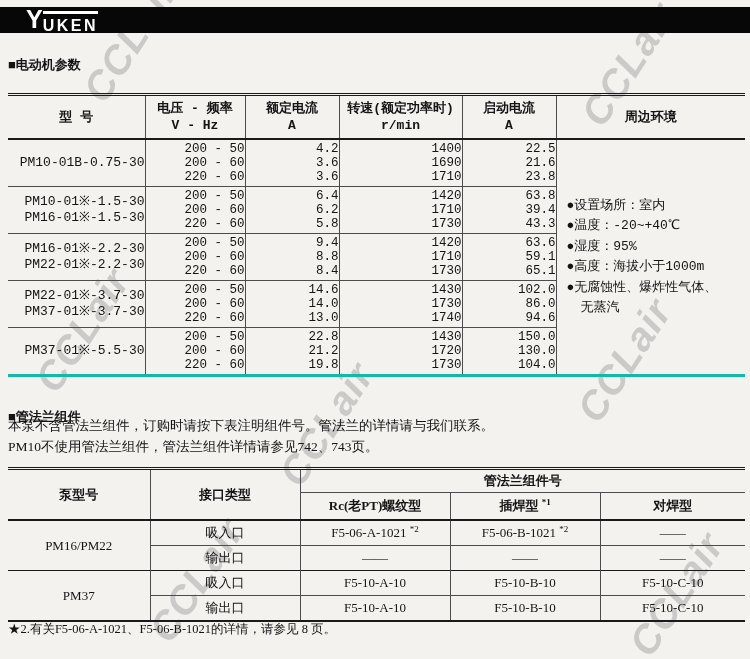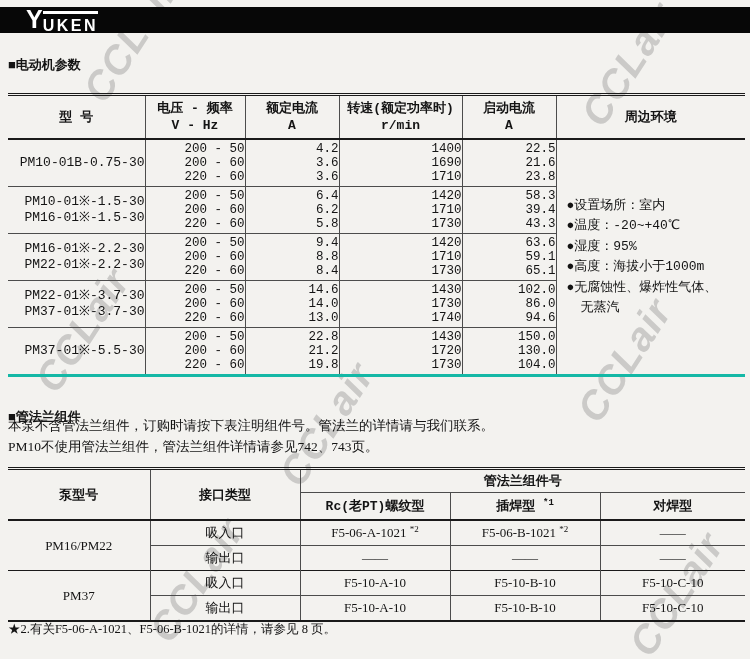--- a/index.html
+++ b/index.html
@@ -58,21 +58,21 @@
   .t1 td .ln { line-height:14px; }
   .t1 .model-cell { font-size:13px; }
   .t1 .model-cell div { line-height:16px; }
   .t1 .env-cell { text-align:left; padding:4px 4px 4px 10px; font-size:13px; }
   .t1 .env-cell div { line-height:20.5px; }
   .t1 .env-cell div.cont { padding-left:14px; }
 
   
   .t2 { left:8px; top:467px; width:737px;
         border-top:3px double #1a1a1a; border-bottom:2px solid #1a1a1a; }
-  .t2 th { font-weight:700;font-family:Liberation Mono, monospace; }
+  .t2 th { font-weight:700; }
   .t2 th, .t2 td { font-size:13px; text-align:center; vertical-align:middle;
                    border-left:1px solid #4c4c4c; }
   .t2 .first { border-left:none; }
   .t2 thead { border-bottom:2px solid #1a1a1a; }
   .t2 .group-hdr { height:22px; border-bottom:1px solid #4c4c4c; }
   .t2 thead tr.sub th { height:26px; }
   .t2 tbody td { height:24px; border-top:1px solid #4c4c4c; }
   .t2 tbody tr.group-start td { border-top:1.5px solid #1a1a1a; }
   sup { font-size:9px; }
 
@@ -183,21 +183,21 @@
             <div class="ln">6.4</div>
             <div class="ln">6.2</div>
             <div class="ln">5.8</div>
           </td>
           <td>
             <div class="ln">1420</div>
             <div class="ln">1710</div>
             <div class="ln">1730</div>
           </td>
           <td>
-            <div class="ln">58.3</div>
+            <div class="ln">63.8</div>
             <div class="ln">39.4</div>
             <div class="ln">43.3</div>
           </td>
         </tr>
         <tr>
           <td class="model-cell first">
             <div>PM16-01※-2.2-30</div>
             <div>PM22-01※-2.2-30</div>
           </td>
           <td>

